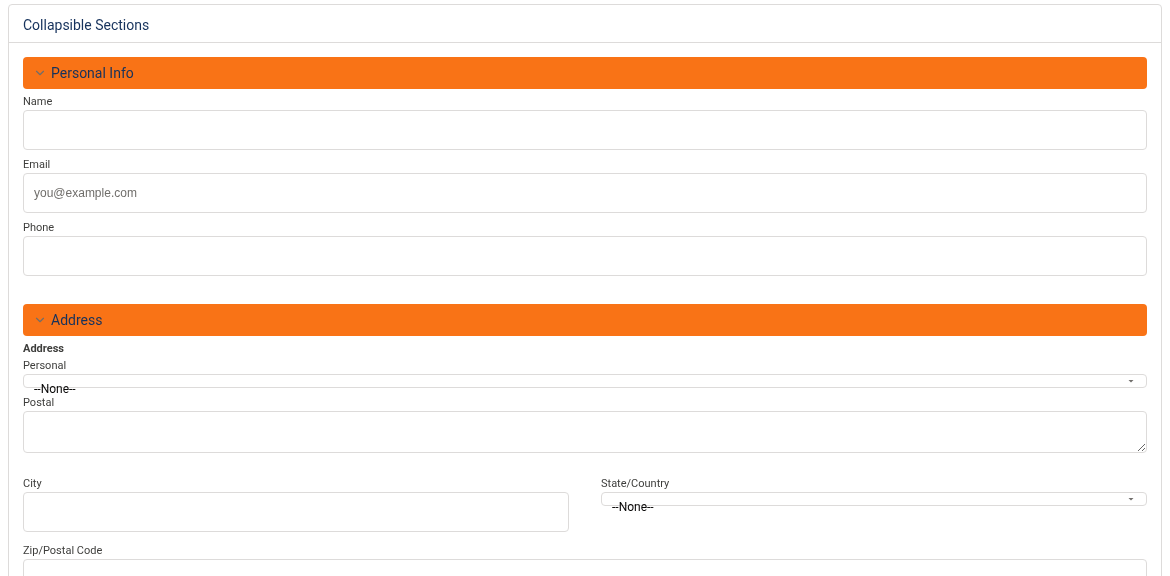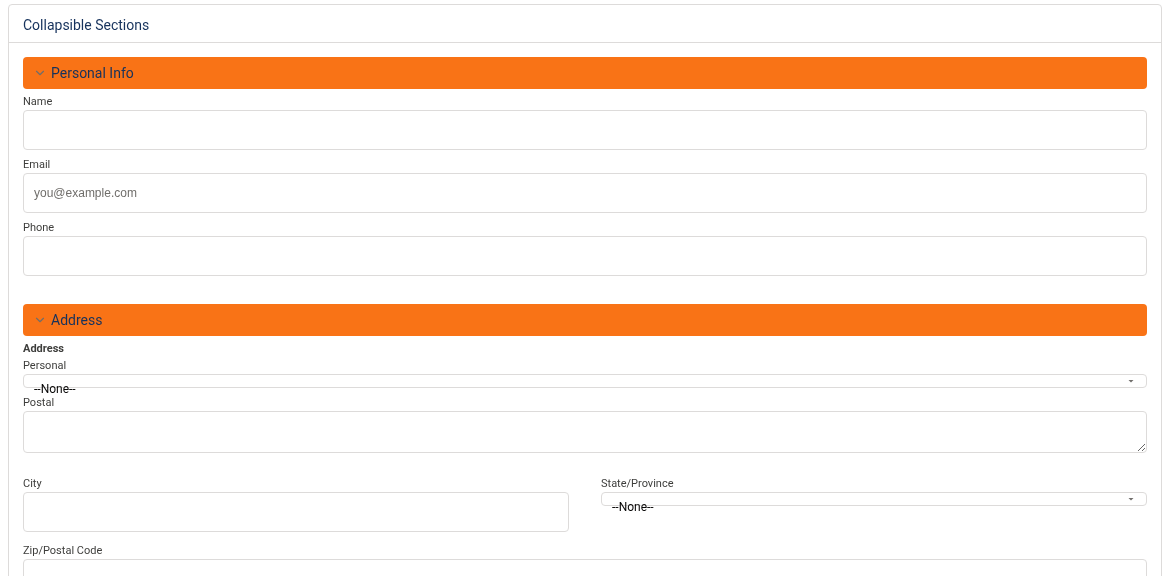--- a/index.html
+++ b/index.html
@@ -179,21 +179,21 @@
         <label class="form-label">Postal</label>
         <textarea class="textarea-input" style=""></textarea>
       </div>
 
       <div class="row-2col">
         <div class="form-group">
           <label class="form-label">City</label>
           <input type="text" class="text-input" value="" style="">
         </div>
         <div class="form-group">
-          <label class="form-label">State/Province</label>
+          <label class="form-label">State/Country</label>
           <div class="select-wrap">
             <div class="select-input">--None--</div>
             <span class="select-caret">
               <svg viewBox="0 0 24 24" width="12" height="12" fill="#706e6b">
                   <path d="M7 10l5 5 5-5z"></path>
                 </svg>
             </span>
           </div>
         </div>
       </div>

